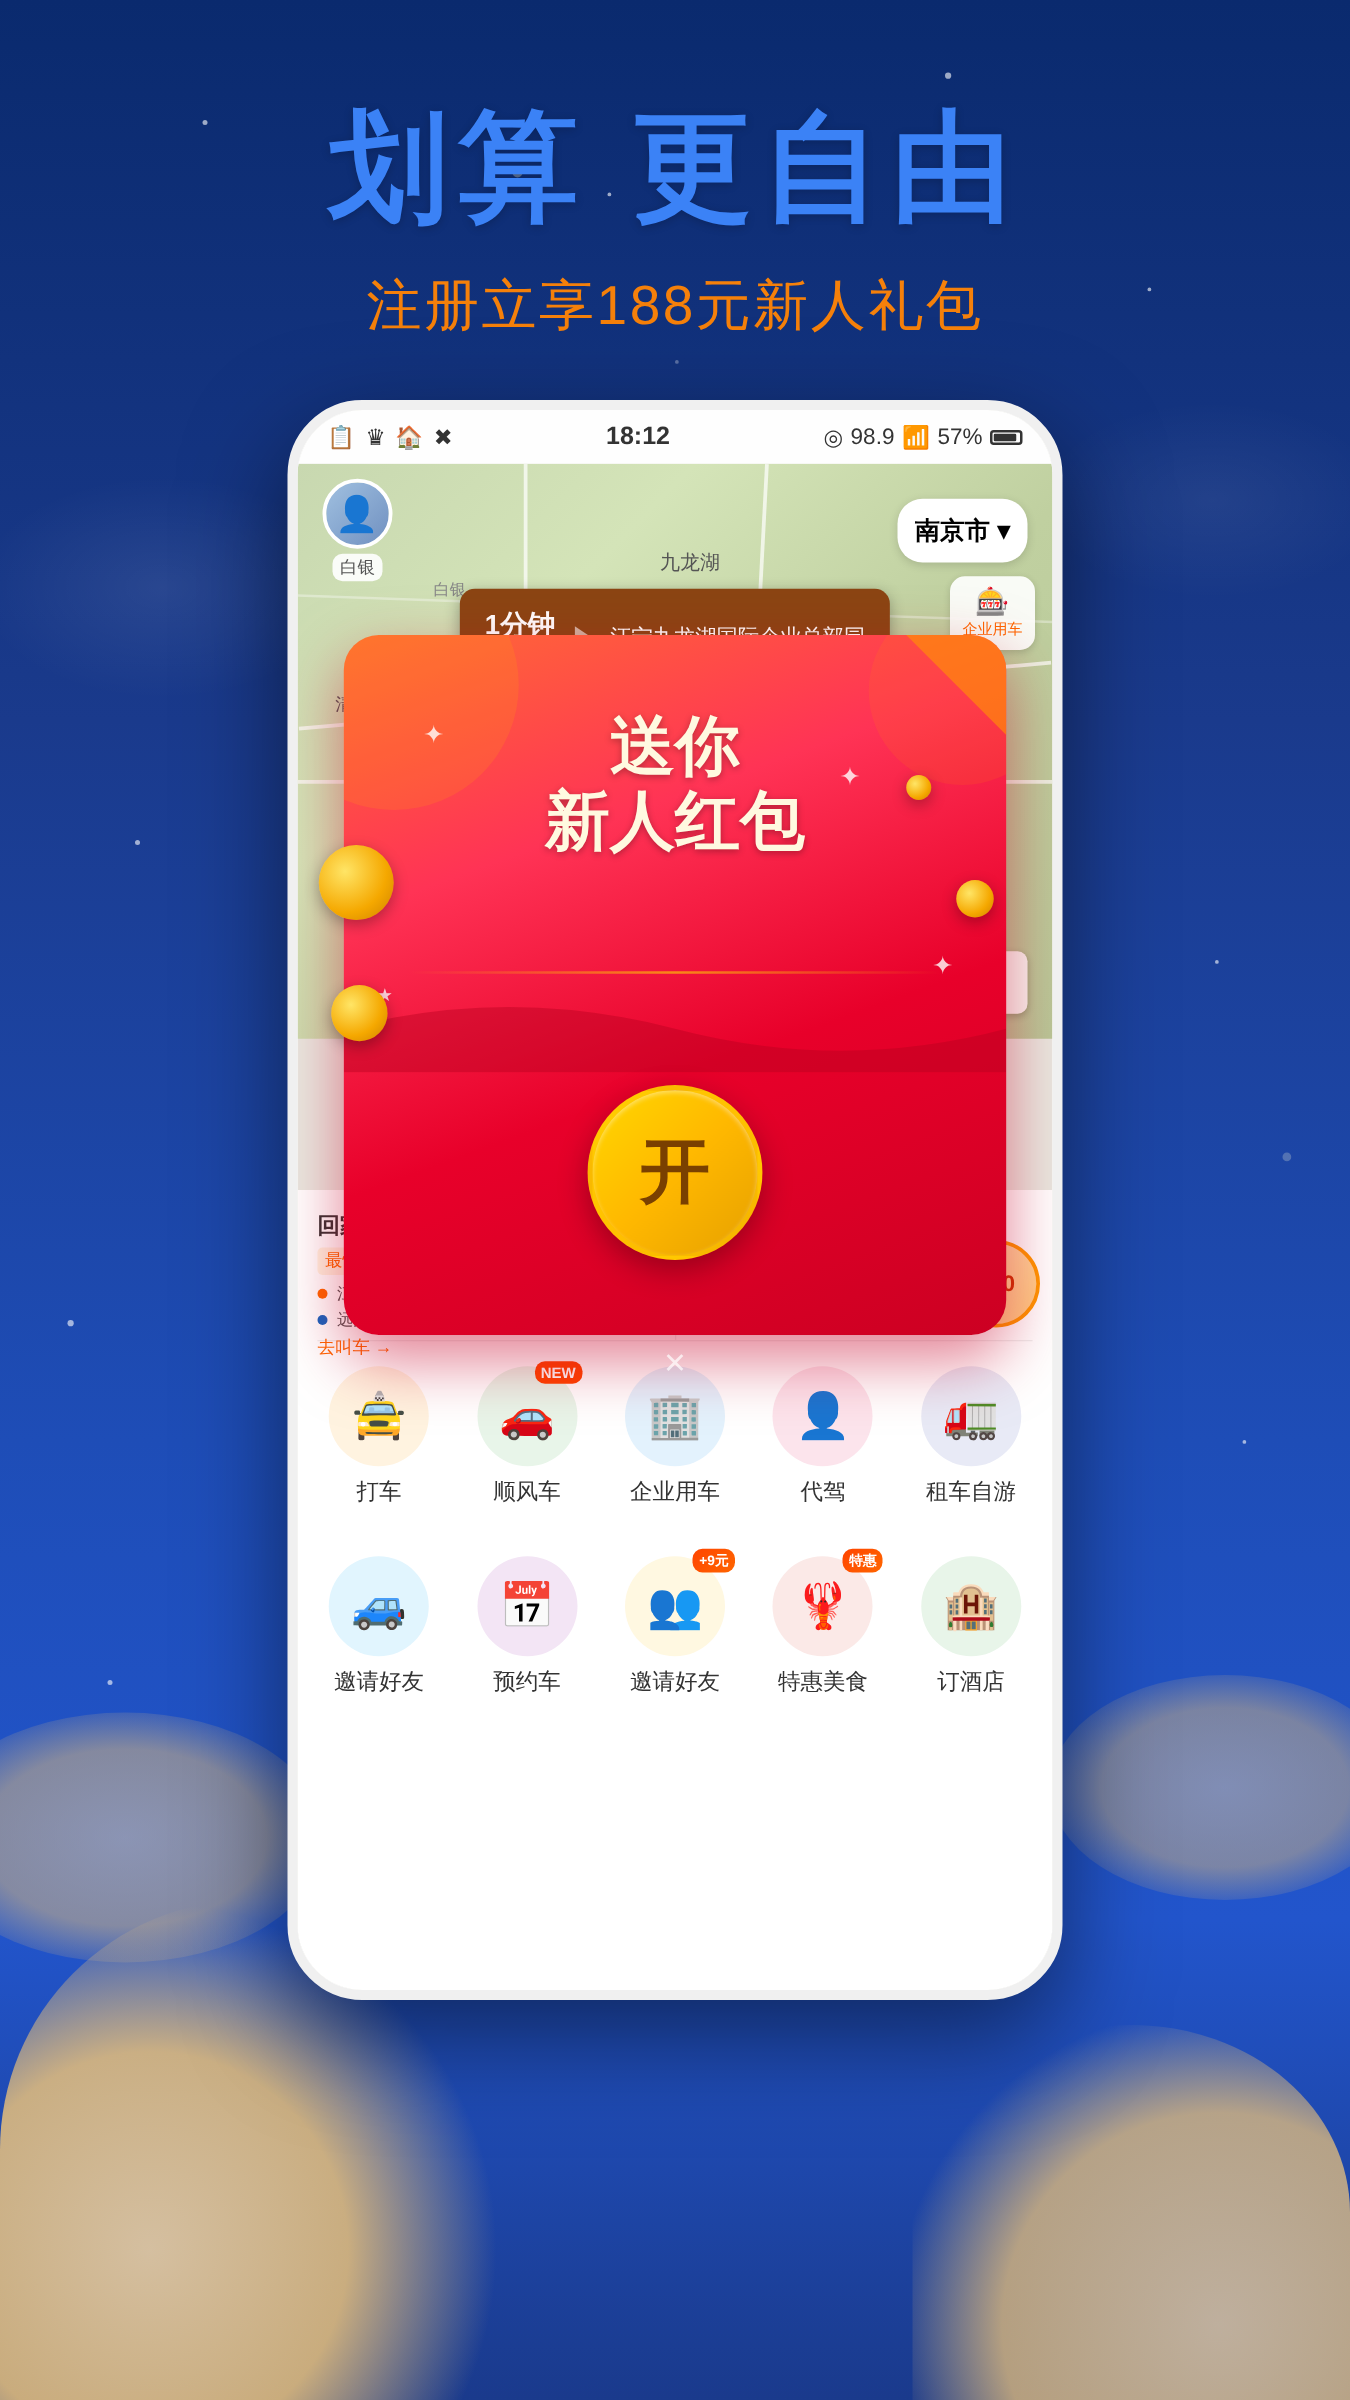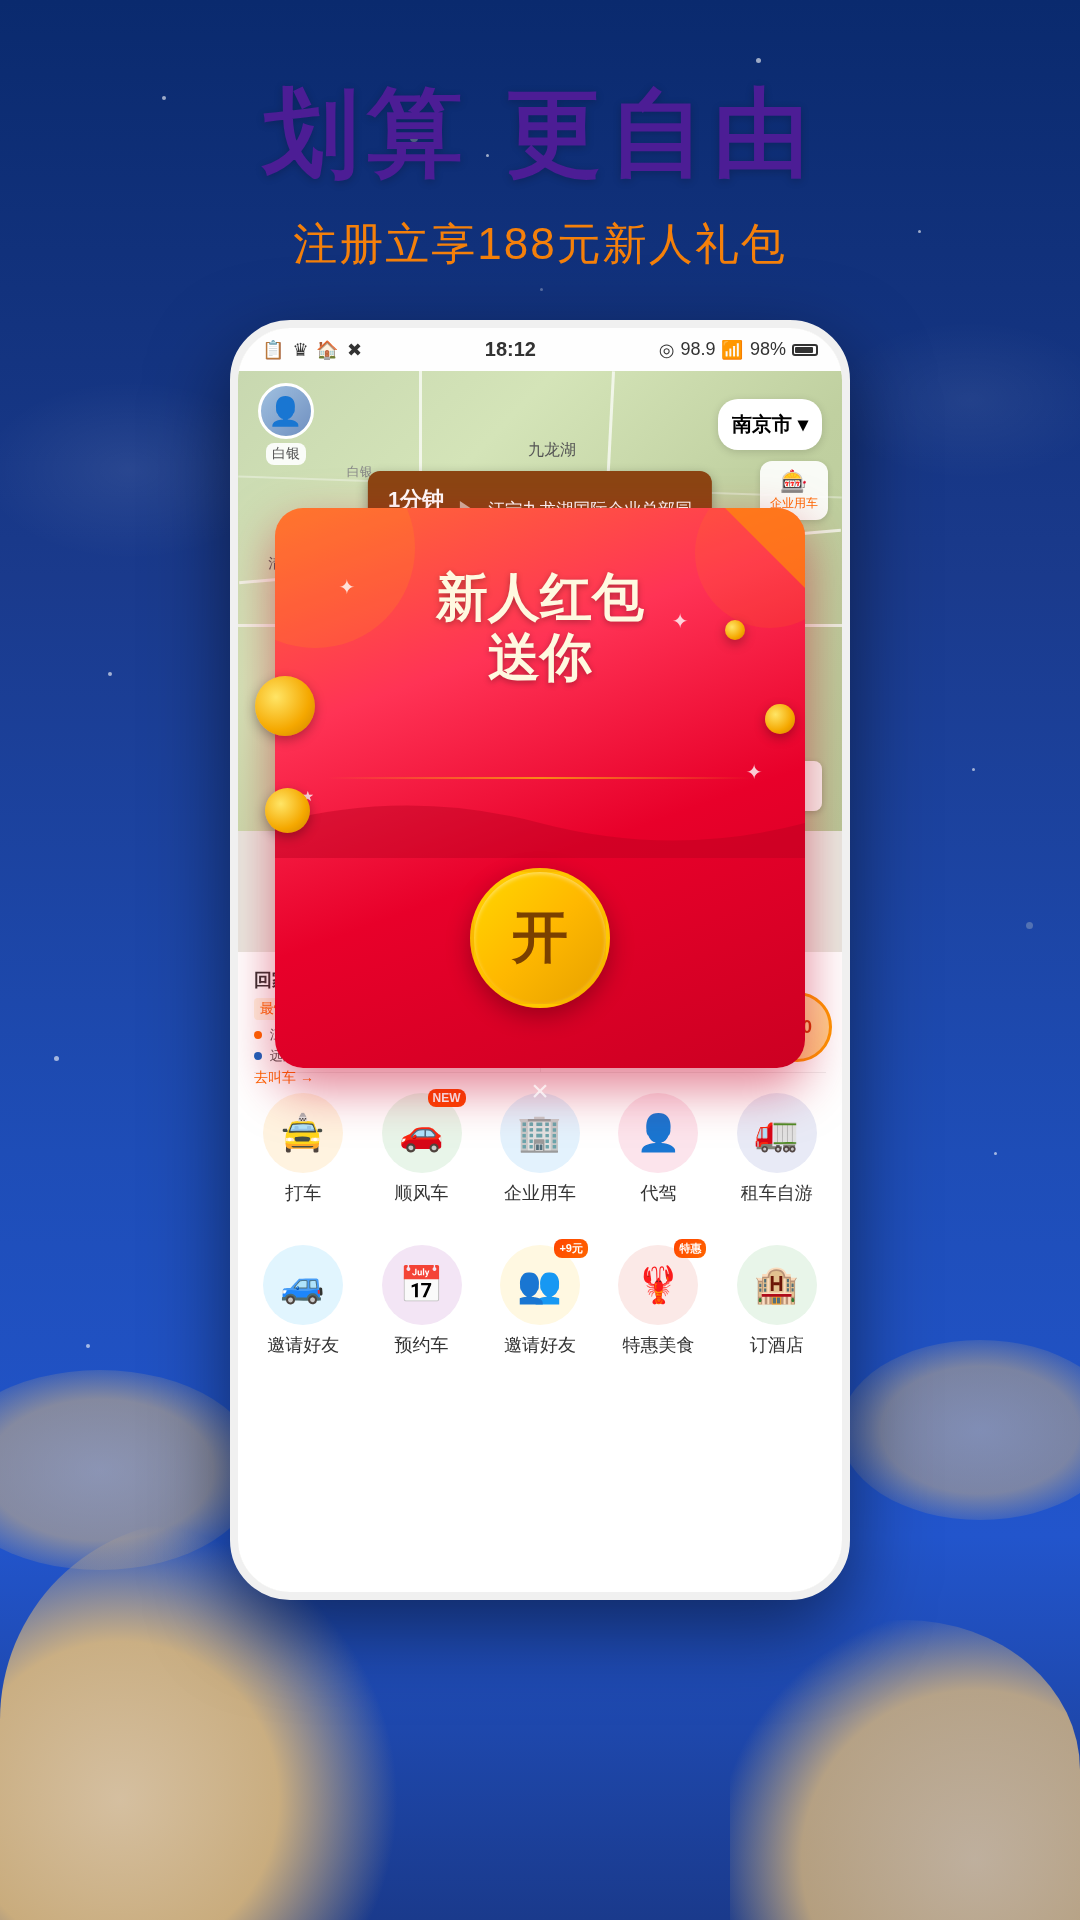--- a/index.html
+++ b/index.html
@@ -89,21 +89,21 @@
     }
 
     
     .hero-title {
       position: absolute;
       top: 70px;
       left: 0; right: 0;
       text-align: center;
       font-size: 96px;
       font-weight: 800;
-      color: #4c1d95;
+      color: #3b82f6;
       letter-spacing: 8px;
       text-shadow: 0 2px 8px rgba(0,0,0,0.2);
     }
     .hero-subtitle {
       position: absolute;
       top: 215px;
       left: 0; right: 0;
       text-align: center;
       font-size: 44px;
       font-weight: 500;
@@ -552,21 +552,21 @@
         <span>📋</span>
         <span>♛</span>
         <span>🏠</span>
         <span>✖</span>
       </div>
       <div class="status-bar-center">18:12</div>
       <div class="status-bar-right">
         <span>◎</span>
         <span>98.9</span>
         <span>📶</span>
-        <span>98%</span>
+        <span>57%</span>
         <span style="display:inline-block;width:26px;height:12px;border:2px solid #333;border-radius:3px;position:relative;vertical-align:middle;">
           <span style="position:absolute;left:1px;top:1px;bottom:1px;width:82%;background:#333;border-radius:1px;display:block;"></span>
         </span>
       </div>
     </div>
 
     <div class="map-area">
 
       <div class="map-road" style="top:40%;left:0;right:0;height:3px;transform:rotate(-5deg);"></div>
       <div class="map-road" style="top:55%;left:0;right:0;height:3px;"></div>
@@ -621,22 +621,22 @@
         <div class="rp-deco-circle1"></div>
         <div class="rp-deco-circle2"></div>
         <div class="rp-fold"></div>
 
         <div class="sparkle" style="top:12%;left:12%;">✦</div>
         <div class="sparkle" style="top:18%;right:22%;">✦</div>
         <div class="sparkle" style="top:45%;right:8%;">✦</div>
         <div class="sparkle" style="top:50%;left:5%;font-size:14px;">★</div>
 
         <div class="rp-text-main">
+          <div>送你</div>
           <div>新人红包</div>
-          <div>送你</div>
         </div>
 
         <div style="position:absolute;top:50%;left:0;right:0;height:70px;overflow:hidden;">
           <svg viewBox="0 0 530 70" xmlns="http://www.w3.org/2000/svg" style="width:100%;height:100%;">
             <path d="M0,35 Q132,0 265,35 Q398,70 530,35 L530,70 L0,70 Z" fill="rgba(180,0,30,0.4)"></path>
           </svg>
         </div>
 
         <div style="position:absolute;top:48%;left:10%;right:10%;height:2px;background:linear-gradient(90deg,transparent,rgba(255,215,0,0.6),transparent);"></div>
 

